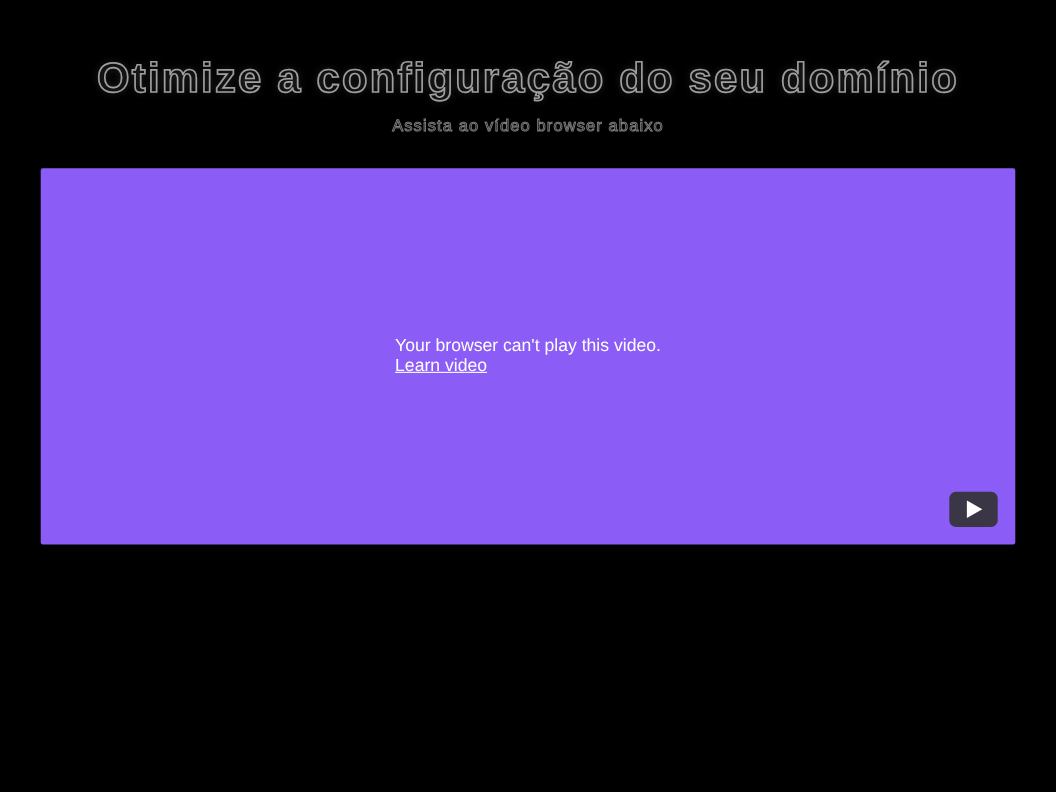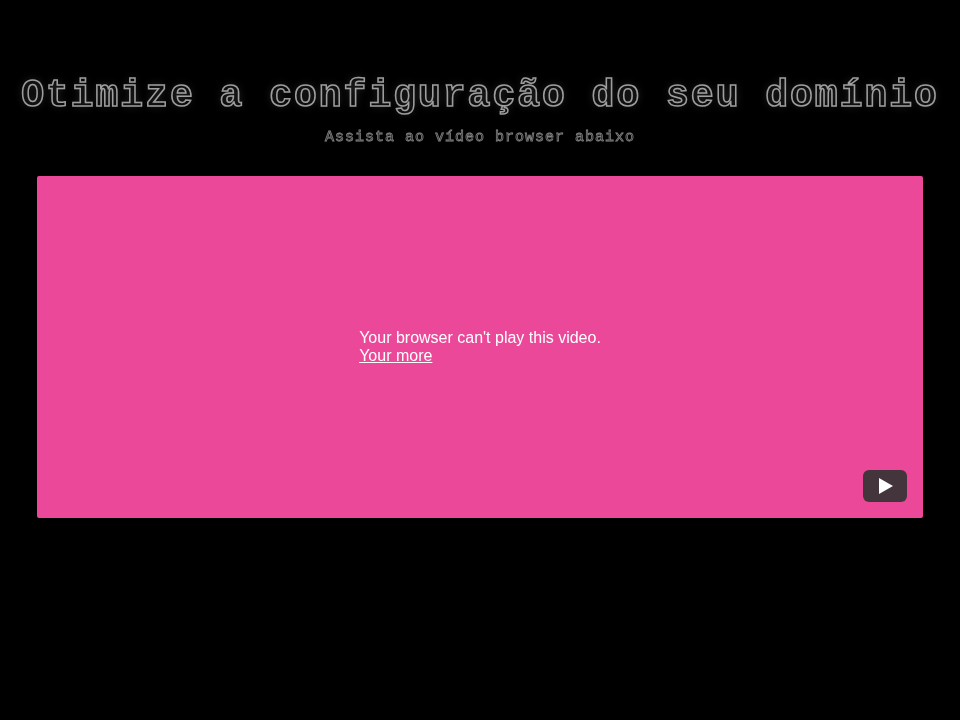--- a/index.html
+++ b/index.html
@@ -19,23 +19,22 @@
     .page-container {
       width: 960px;
       height: 720px;
       background: #000;
       display: flex;
       flex-direction: column;
       align-items: center;
     }
 
     .title-section {
-      margin-top: 73px;
+      margin-top: 50px;
       text-align: center;
-      font-family: Liberation Mono, monospace;
     }
 
     .main-title {
       font-size: 38px;
       font-weight: bold;
       color: transparent;
       -webkit-text-stroke: 1.5px rgba(255, 255, 255, 0.6);
       text-stroke: 1.5px rgba(255, 255, 255, 0.6);
       letter-spacing: 2px;
       text-shadow:
@@ -49,21 +48,21 @@
       font-size: 15px;
       color: transparent;
       -webkit-text-stroke: 0.8px rgba(255, 255, 255, 0.5);
       letter-spacing: 1px;
     }
 
     .video-container {
       margin-top: 30px;
       width: 886px;
       height: 342px;
-      background: #ec4899;
+      background: #8b5cf6;
       border-radius: 2px;
       position: relative;
       display: flex;
       align-items: center;
       justify-content: center;
     }
 
     .video-message {
       display: flex;
       flex-direction: column;
@@ -118,21 +117,21 @@
 
   <div class="title-section">
     <h1 class="main-title">Otimize a configuração do seu domínio</h1>
     <p class="subtitle">Assista ao vídeo browser abaixo</p>
   </div>
 
   <div class="video-container">
 
     <div class="video-message">
       <span class="cant-play-text">Your browser can't play this video.</span>
-      <a class="learn-more-link" href="#">Your more</a>
+      <a class="learn-more-link" href="#">Learn video</a>
     </div>
 
     <button class="youtube-button" title="Watch on YouTube">
       <span class="youtube-play-icon"></span>
     </button>
 
   </div>
 
 </div>
 

